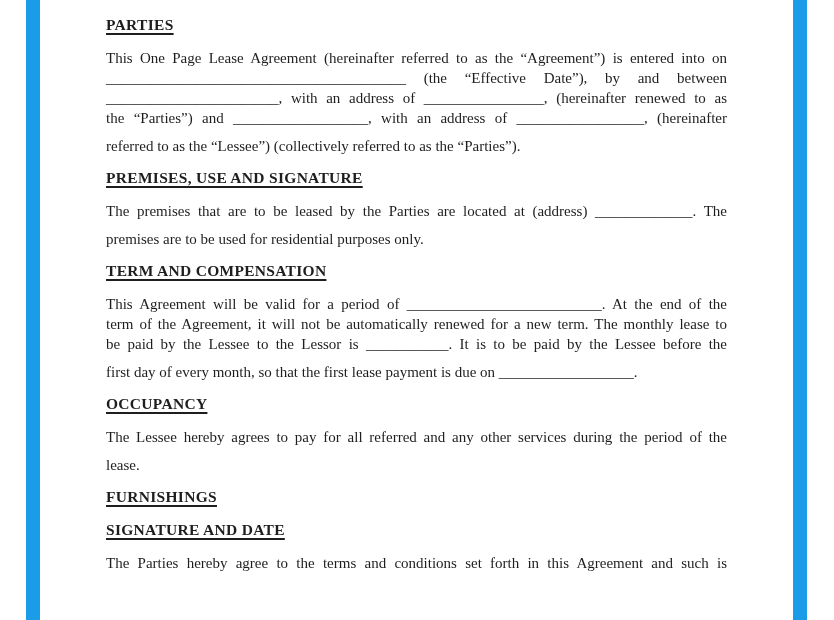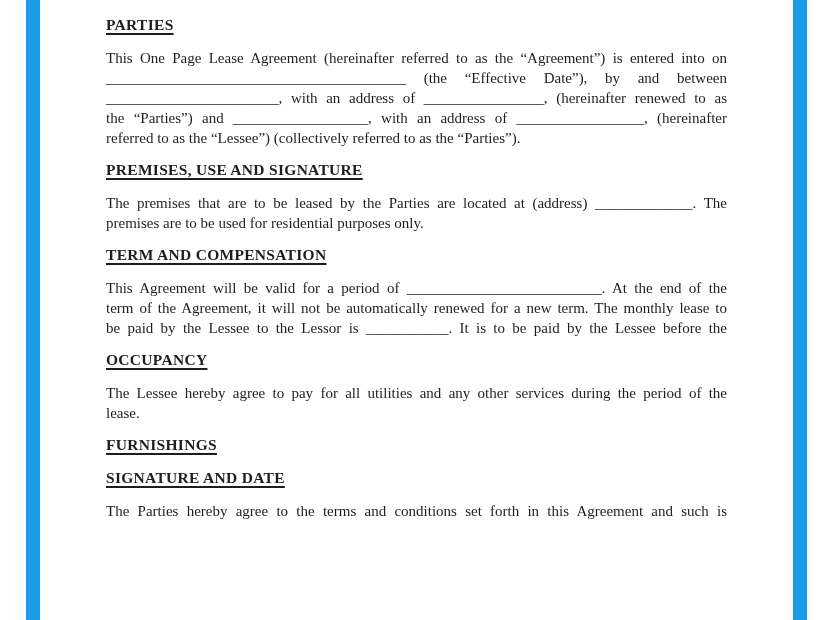--- a/index.html
+++ b/index.html
@@ -44,20 +44,21 @@
   }
   .section:first-child .heading { margin-top: 0; }
   .line {
     text-align: justify;
     text-align-last: justify;
     white-space: normal;
   }
   .line.last {
     text-align: right;
     text-align-last: left;
+    margin-top: 8px;
   }
   .line .b { font-weight: normal; }
   .rule {
     height: 19px;
     border-bottom: 1.4px solid #2b2b2b;
   }
   .rule.first { margin-top: -4px; }
 </style>
 </head>
 <body style="color: rgb(30, 30, 30);">
@@ -84,27 +85,28 @@
           <div class="line last"><span>premises are to be used for residential purposes only.</span></div>
         </div>
   </div>
 
   <div class="section">
     <h2 class="heading">TERM AND COMPENSATION</h2>
     <div class="para">
           <div class="line"><span>This Agreement will be valid for a period of __________________________. At the end of the</span></div>
           <div class="line"><span>term of the Agreement, it will not be automatically renewed for a new term. The monthly lease to</span></div>
           <div class="line"><span>be paid by the Lessee to the Lessor is ___________. It is to be paid by the Lessee before the</span></div>
+          <div class="line last"><span>first day of every month, so that the first lease payment is due on __________________.</span></div>
         </div>
   </div>
 
   <div class="section">
     <h2 class="heading">OCCUPANCY</h2>
     <div class="para">
-          <div class="line"><span>The Lessee hereby agree to pay for all utilities and any other services during the period of the</span></div>
+          <div class="line"><span>The Lessee hereby agrees to pay for all referred and any other services during the period of the</span></div>
           <div class="line last"><span>lease.</span></div>
         </div>
   </div>
 
   <div class="section">
     <h2 class="heading">FURNISHINGS</h2>
   </div>
 
   <div class="section">
     <h2 class="heading">SIGNATURE AND DATE</h2>

